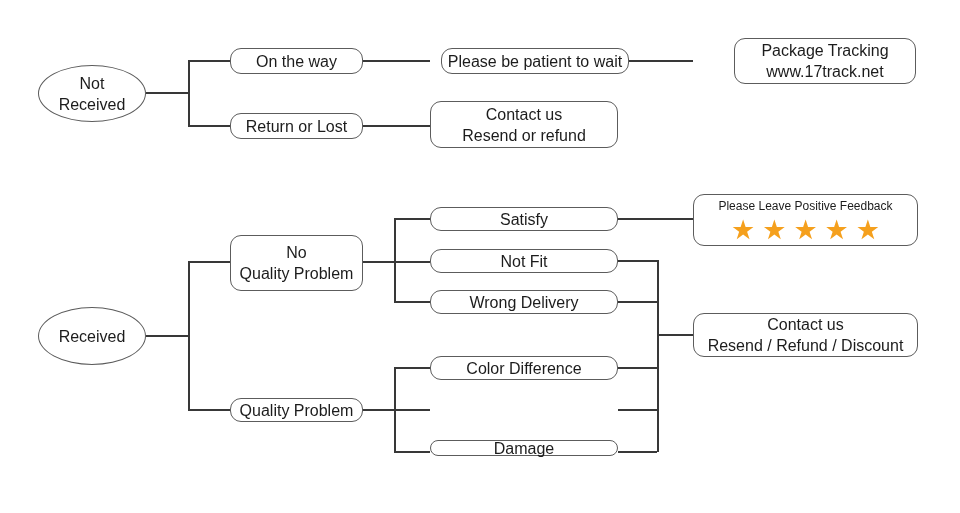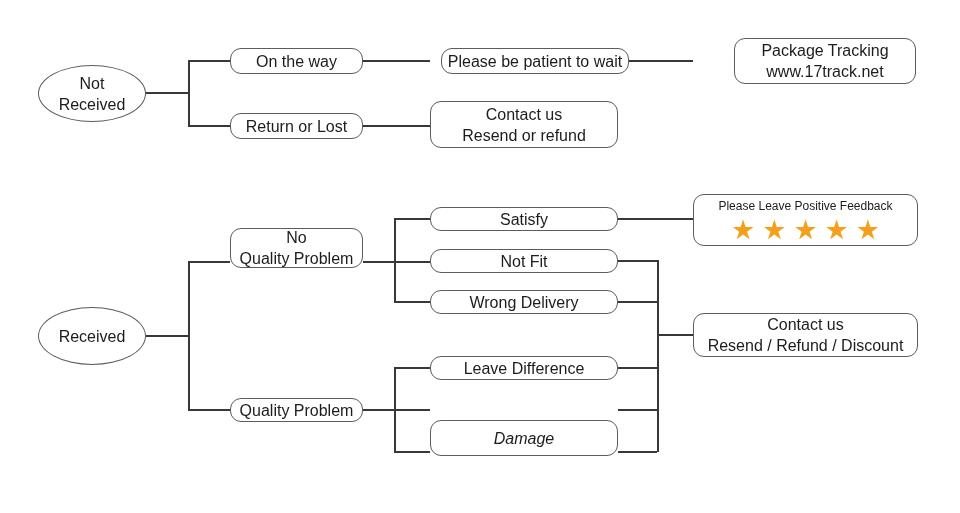--- a/index.html
+++ b/index.html
@@ -92,40 +92,40 @@
 
   <div class="node ellipse" style="left:38px;top:65px;width:108px;height:57px;"><span>Not
 Received</span></div>
 
   <div class="node ellipse" style="left:38px;top:307px;width:108px;height:58px;"><span>Received</span></div>
 
   <div class="node rect" style="left:230px;top:48px;width:133px;height:26px;"><span>On the way</span></div>
 
   <div class="node rect" style="left:230px;top:113px;width:133px;height:26px;text-align:right;"><span>Return or Lost</span></div>
 
-  <div class="node rect" style="left:230px;top:228px;width:133px;height:40px;"><span>No
+  <div class="node rect" style="left:230px;top:235px;width:133px;height:56px;"><span>No
 Quality Problem</span></div>
 
   <div class="node rect" style="left:230px;top:398px;width:133px;height:24px;"><span>Quality Problem</span></div>
 
   <div class="node rect" style="left:430px;top:48px;width:188px;height:26px;margin-left:11px;"><span>Please be patient to wait</span></div>
 
   <div class="node rect" style="left:430px;top:101px;width:188px;height:47px;"><span>Contact us
 Resend or refund</span></div>
 
   <div class="node rect" style="left:430px;top:207px;width:188px;height:24px;justify-content:center;"><span>Satisfy</span></div>
 
   <div class="node rect" style="left:430px;top:290px;width:188px;height:24px;"><span>Wrong Delivery</span></div>
 
   <div class="node rect" style="left:430px;top:249px;width:188px;height:24px;"><span>Not Fit</span></div>
 
-  <div class="node rect" style="left:430px;top:356px;width:188px;height:24px;"><span>Leave Difference</span></div>
+  <div class="node rect" style="left:430px;top:356px;width:188px;height:24px;"><span>Color Difference</span></div>
 
 
-  <div class="node rect" style="left:430px;top:420px;width:188px;height:36px;font-style:italic;"><span>Damage</span></div>
+  <div class="node rect" style="left:430px;top:440px;width:188px;height:16px;"><span>Damage</span></div>
 
   <div class="node rect" style="left:693px;top:38px;width:182px;height:46px;margin-left:41px;"><span>Package Tracking
 www.17track.net</span></div>
 
   <div class="node rect" style="left:693px;top:194px;width:225px;height:52px;">
     <div class="feedback-title">Please Leave Positive Feedback</div>
     <div class="stars" style="color: rgb(245, 160, 29);">★★★★★</div>
   </div>
 
   <div class="node rect" style="left:693px;top:313px;width:225px;height:44px;"><span>Contact us

